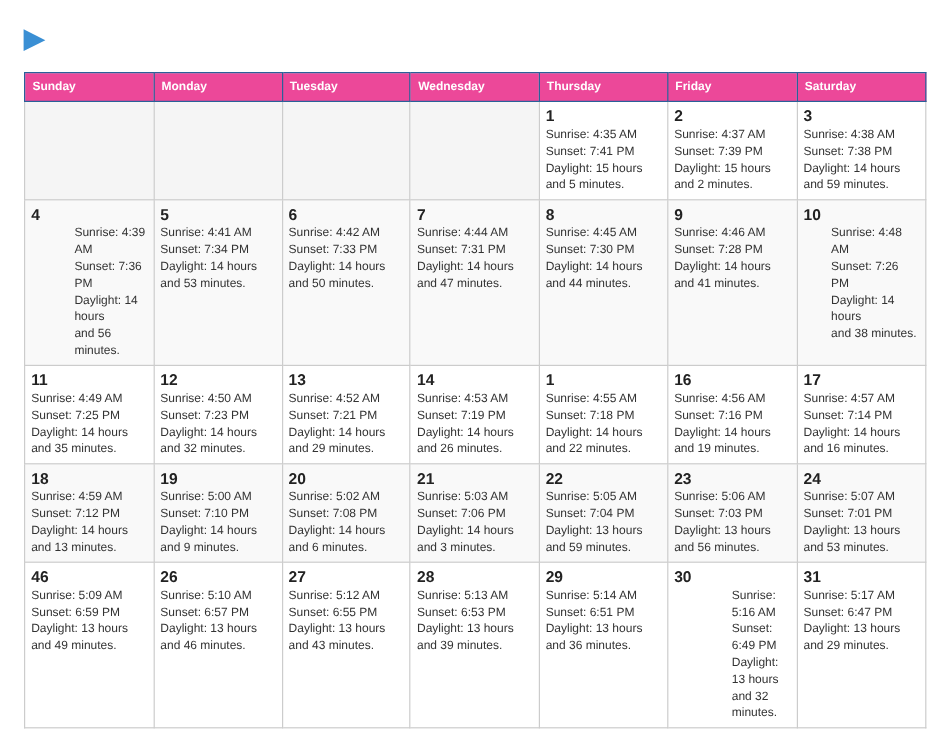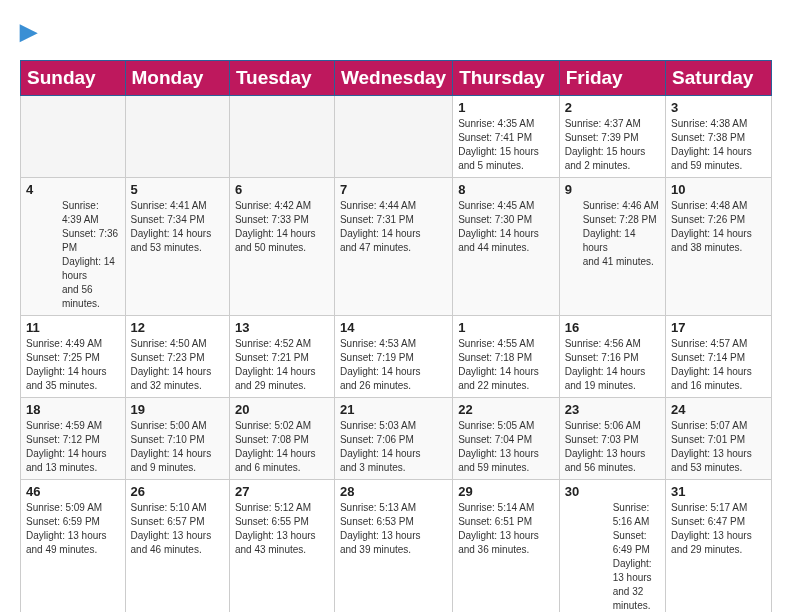--- a/index.html
+++ b/index.html
@@ -30,23 +30,23 @@
     }
     .location-title {
       font-size: 18px;
       color: #1a3a5c;
     }
     .calendar {
       width: 100%;
       border-collapse: collapse;
     }
     .calendar th {
-      background: #be185d;
+      background: #ec4899;
       color: #fff;
-      font-size: 19px;
+      font-size: 10px;
       font-weight: bold;
       padding: 6px 6px;
       border: 1px solid #2a6099;
       text-align: left;
     }
     .calendar td {
       border: 1px solid #ccc;
       vertical-align: top;
       padding: 4px 5px;
       width: 108px;
@@ -167,28 +167,28 @@
         </td>
         <td>
           <span class="day-number">8</span>
           <div class="day-info" style="white-space: pre-line;">Sunrise: 4:45 AM
 Sunset: 7:30 PM
 Daylight: 14 hours
 and 44 minutes.</div>
         </td>
         <td>
           <span class="day-number">9</span>
-          <div class="day-info" style="white-space: pre-line; margin-left: 18px;">Sunrise: 4:46 AM
+          <div class="day-info" style="white-space: pre-line;">Sunrise: 4:46 AM
 Sunset: 7:28 PM
 Daylight: 14 hours
 and 41 minutes.</div>
         </td>
         <td>
           <span class="day-number">10</span>
-          <div class="day-info" style="white-space: pre-line;">Sunrise: 4:48 AM
+          <div class="day-info" style="white-space: pre-line; margin-left: 23px;">Sunrise: 4:48 AM
 Sunset: 7:26 PM
 Daylight: 14 hours
 and 38 minutes.</div>
         </td>
       </tr>
       <tr>
         <td>
           <span class="day-number">11</span>
           <div class="day-info" style="white-space: pre-line;">Sunrise: 4:49 AM
 Sunset: 7:25 PM

